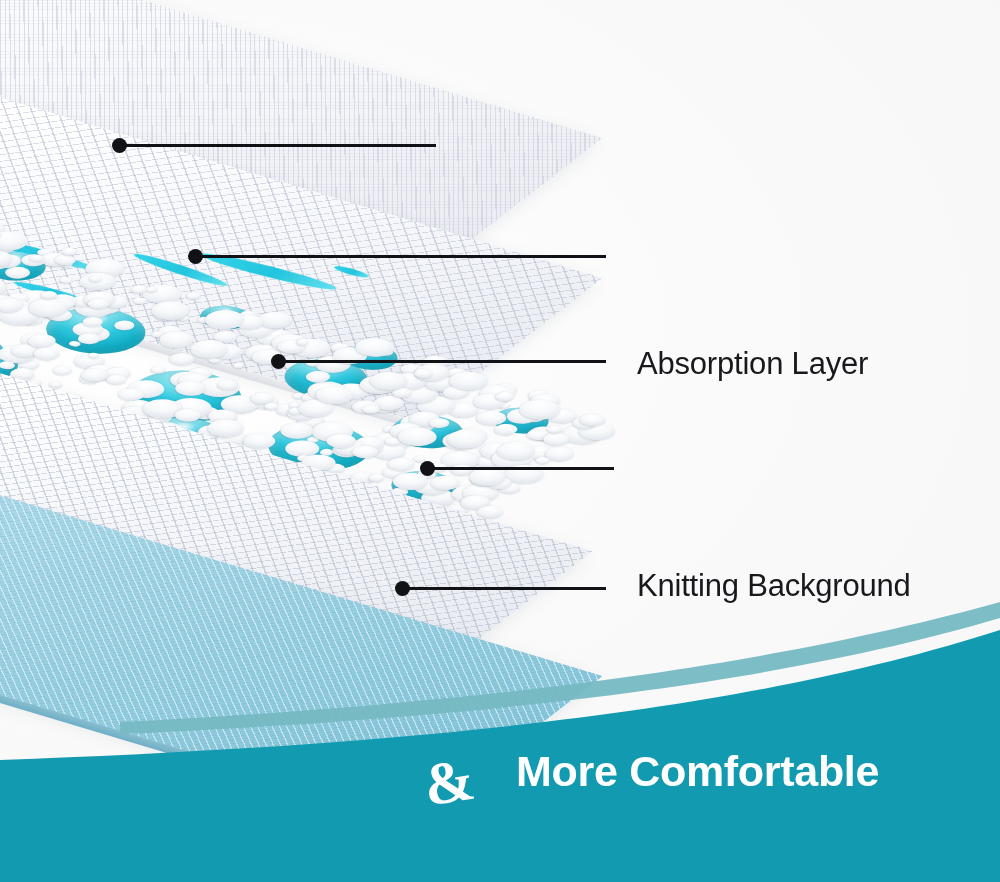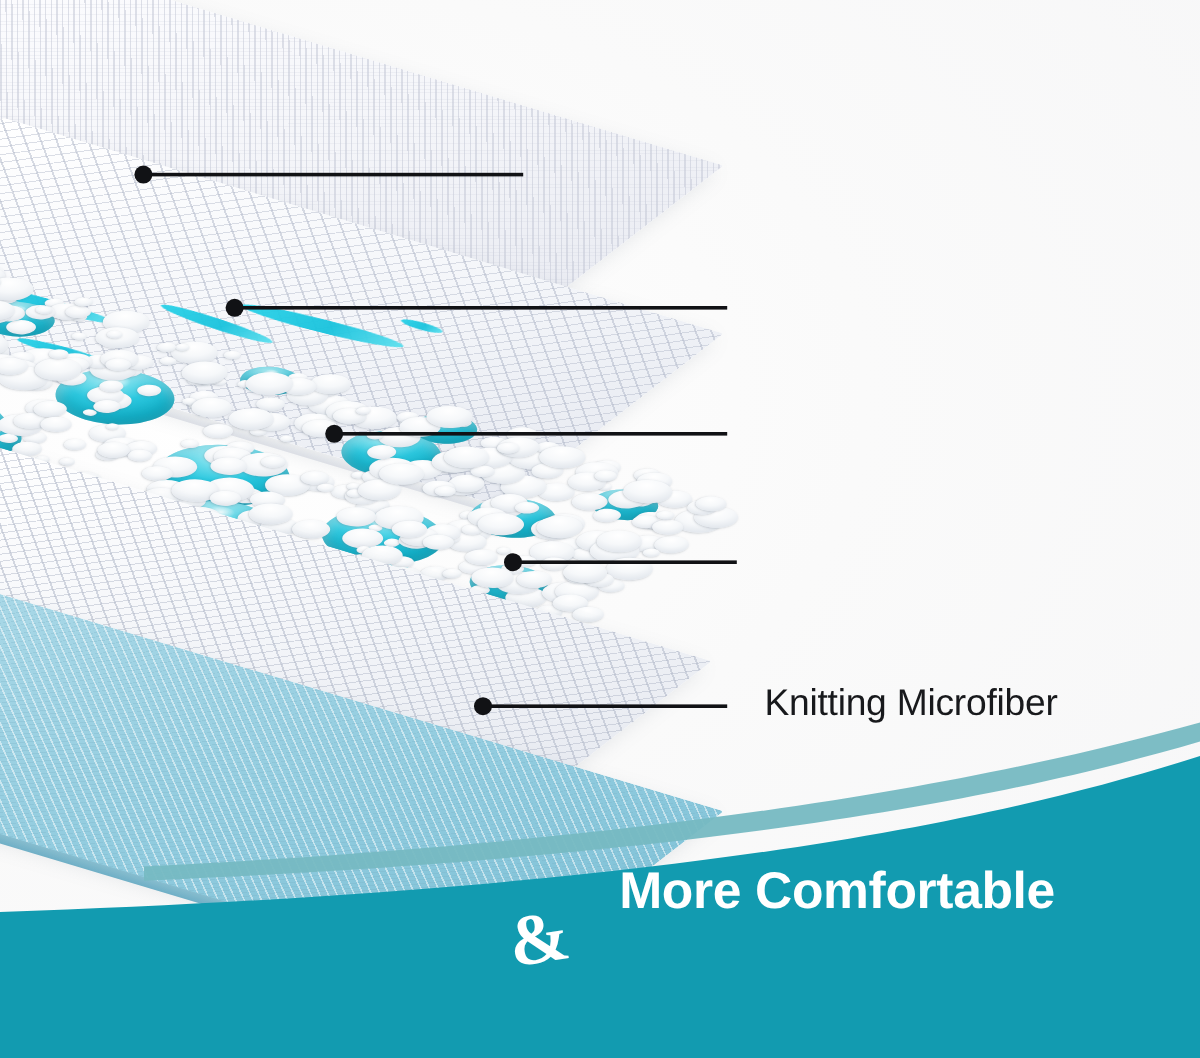--- a/index.html
+++ b/index.html
@@ -186,21 +186,21 @@
   .headline{
     position:absolute;
     color:#ffffff;
     font-weight:bold;
     font-size:43px;
     line-height:1;
     letter-spacing:-.3px;
     white-space:nowrap;
     font-family:"Liberation Sans", sans-serif;
   }
-  #headline-l1{ left:516px; top:722px; }
+  #headline-l1{ left:516px; top:750px; }
   #headline-l2{ left:452px; top:812px; }
   #amp{
     position:absolute;
     left:424px; top:752px;
     color:#ffffff;
     font-size:60px;
     line-height:1;
     font-weight:bold;
     font-family:"Liberation Serif", serif;
     transform:rotate(-9deg);
@@ -640,18 +640,19 @@
         <span class="dot"></span>
       </div>
       <div class="leader" style="left: 425px; top: 467px; width: 189px;">
         <span class="dot"></span>
       </div>
       <div class="leader" style="left: 400px; top: 587px; width: 206px;">
         <span class="dot"></span>
       </div>
     </div>
 
-  <div class="label" style="left:637px;top:570px;">Knitting Microfiber</div>
+  <div class="label" style="left:637px;top:348px;">Absorption Layer</div>
+  <div class="label" style="left:637px;top:570px;">Knitting Background</div>
 
   <div id="amp">&amp;</div>
   <div class="headline" id="headline-l1">More Comfortable</div>
 
 </div>
 
 </body></html>

